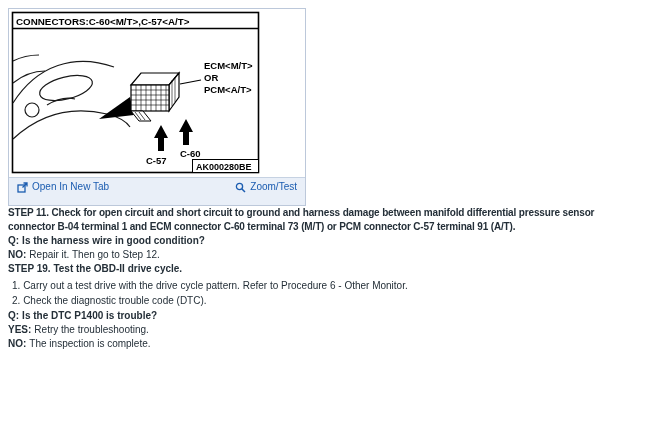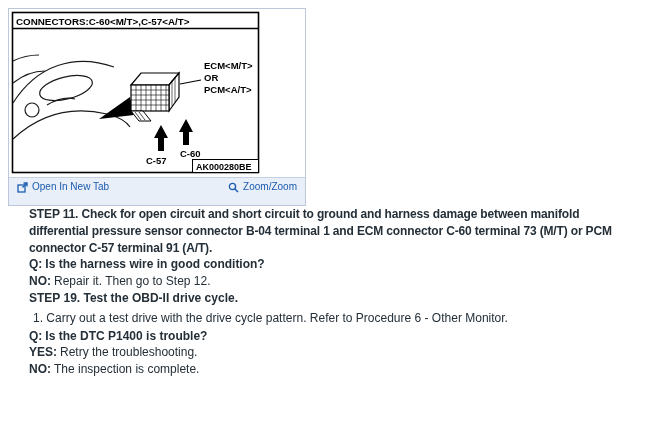--- a/index.html
+++ b/index.html
@@ -29,21 +29,21 @@
     padding: 3px 8px 12px 8px;
   }
   .link {
     display: flex; align-items: center; gap: 4px;
     color: #1b5cb0; font-size: 10px; text-decoration: none; cursor: pointer;
     line-height: 12px;
   }
   .link svg { display: block; }
 
   
-  .content { font-size: 12px; line-height: 1.4; color: #242f38; margin-left: 21px; }
+  .content { font-size: 10px; line-height: 1.4; color: #242f38; }
   .content p { margin: 0; }
   .lbl { font-weight: bold; margin-right: 3px; }
 
   .m-step11 { margin: 14px 0 0 0; font-weight: bold; letter-spacing: -0.15px; }
   .m-q1     { margin: 11px 0 0 2px; font-weight: bold; }
   .m-yes1   { margin: 13px 0 0 7px; }
   .m-no1    { margin: 14px 0 0 7px; }
   .m-step12 { margin: 17px 0 0 2px; font-weight: bold; }
   .m-list   { margin: 3px 0 0 4px; }
   .m-list p { margin: 1px 0; }
@@ -123,38 +123,39 @@
           <rect x="1" y="3" width="7" height="7" fill="none" stroke="#1b5cb0" stroke-width="1.3"></rect>
           <path d="M5.5,5.5 L10,1 M6.5,1 H10 V4.5" fill="none" stroke="#1b5cb0" stroke-width="1.3"></path>
         </svg>
         <span>Open In New Tab</span>
       </a>
       <a class="link">
         <svg width="11" height="11" viewBox="0 0 11 11">
           <circle cx="4.5" cy="4.5" r="3.1" fill="none" stroke="#1b5cb0" stroke-width="1.3"></circle>
           <line x1="7" y1="7" x2="10" y2="10" stroke="#1b5cb0" stroke-width="1.5"></line>
         </svg>
-        <span>Zoom/Zoom</span>
+        <span>Zoom/Test</span>
       </a>
     </div>
   </div>
 
   <div class="content">
 
     <p class="m-step11">STEP 11. Check for open circuit and short circuit to ground and harness damage between manifold differential pressure sensor connector B-04 terminal 1 and ECM connector C-60 terminal 73 (M/T) or PCM connector C-57 terminal 91 (A/T).</p>
 
     <p class="m-q1"><span class="lbl">Q:</span><span>Is the harness wire in good condition?</span></p>
 
 
     <p class="m-no1"><span class="lbl">NO:</span><span>Repair it. Then go to Step 12.</span></p>
 
     <p class="m-step12">STEP 19. Test the OBD-II drive cycle.</p>
 
     <div class="m-list">
       <p><span>1.</span> <span>Carry out a test drive with the drive cycle pattern. Refer to Procedure 6 - Other Monitor.</span></p>
+      <p><span>2.</span> <span>Check the diagnostic trouble code (DTC).</span></p>
     </div>
 
     <p class="m-q2"><span class="lbl">Q:</span><span>Is the DTC P1400 is trouble?</span></p>
 
     <p class="m-yes2"><span class="lbl">YES:</span><span>Retry the troubleshooting.</span></p>
 
     <p class="m-no2"><span class="lbl">NO:</span><span>The inspection is complete.</span></p>
 
   </div>
 </div>

